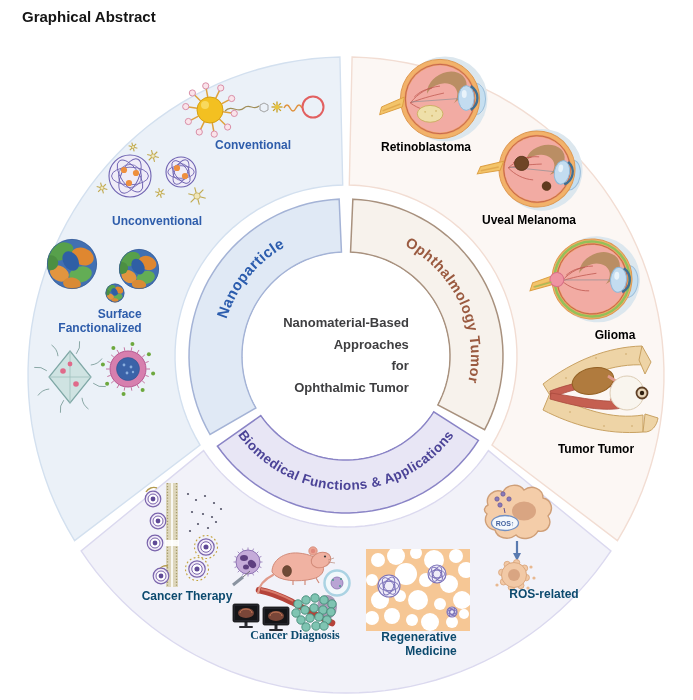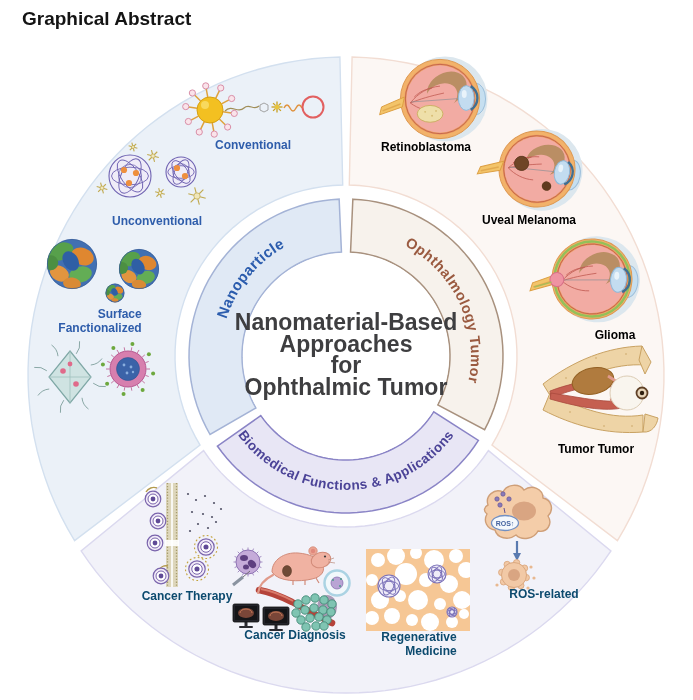--- a/index.html
+++ b/index.html
@@ -1,25 +1,25 @@
 <!DOCTYPE html>
 <html><head>
 <meta charset="utf-8">
 <style>
   html,body{margin:0;padding:0;background:#fff;}
   #stage{position:relative;width:693px;height:700px;background:#fff;overflow:hidden;
          font-family:"Liberation Sans",sans-serif;}
   #scene{position:absolute;left:0;top:0;}
-  .page-title{position:absolute;left:22px;top:8px;font-size:19px;font-weight:bold;color:#141414;}
+  .page-title{position:absolute;left:22px;top:8px;font-size:15px;font-weight:bold;color:#141414;}
   .lbl{position:absolute;transform:translate(-50%,-50%);text-align:right;font-weight:bold;
        font-size:12px;line-height:13.5px;white-space:nowrap;}
   .lbl span{display:block;}
   .c0{color:#2e5dab}.c1{color:#000000}.c2{color:#0c4a6e}
   .center-title{position:absolute;left:346px;top:355px;transform:translate(-50%,-50%);
-       text-align:center;font-weight:bold;font-size:23px;line-height:21.5px;color:#3e3e40;white-space:nowrap;}
+       text-align:right;font-weight:bold;font-size:13px;line-height:21.5px;color:#3e3e40;white-space:nowrap;}
   .center-title span{display:block;}
   .ring-label{font-weight:bold;letter-spacing:0.4px;}
 </style>
 </head>
 <body>
 
 <div id="stage">
 
 <svg id="scene" width="693" height="700" viewBox="0 0 693 700">
   <defs id="defs">
@@ -577,21 +577,21 @@
 <div class="lbl c1" style="left:597px;top:336px;margin-left:18px;">
       <span>Glioma</span>
     </div>
 <div class="lbl c1" style="left:596px;top:450px;">
       <span>Tumor Tumor</span>
     </div>
 
 <div class="lbl c2" style="left:187px;top:597px;">
       <span>Cancer Therapy</span>
     </div>
-<div class="lbl c2" style="left:295px;top:636px;">
+<div class="lbl c2" style="left:295px;top:636px;font-family:Liberation Serif, serif;">
       <span>Cancer Diagnosis</span>
     </div>
 <div class="lbl c2" style="left:419px;top:644px;">
   <span>Regenerative</span>
       <span>Medicine</span>
     </div>
 <div class="lbl c2" style="left:520px;top:595px;padding-left:48px;">
       <span>ROS-related</span>
     </div>
 

